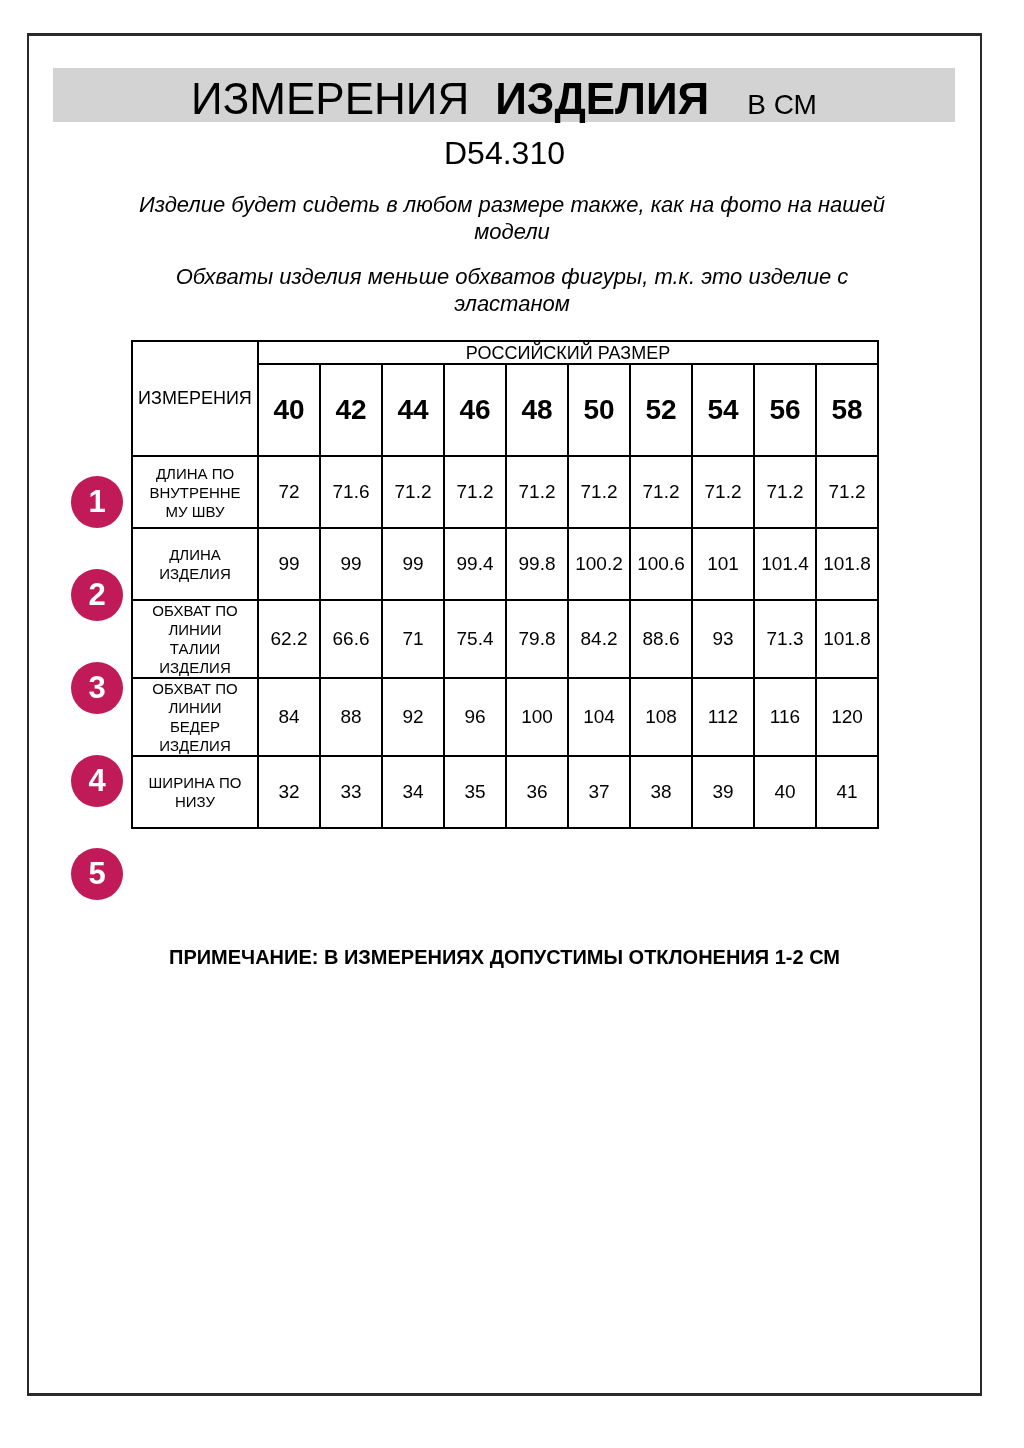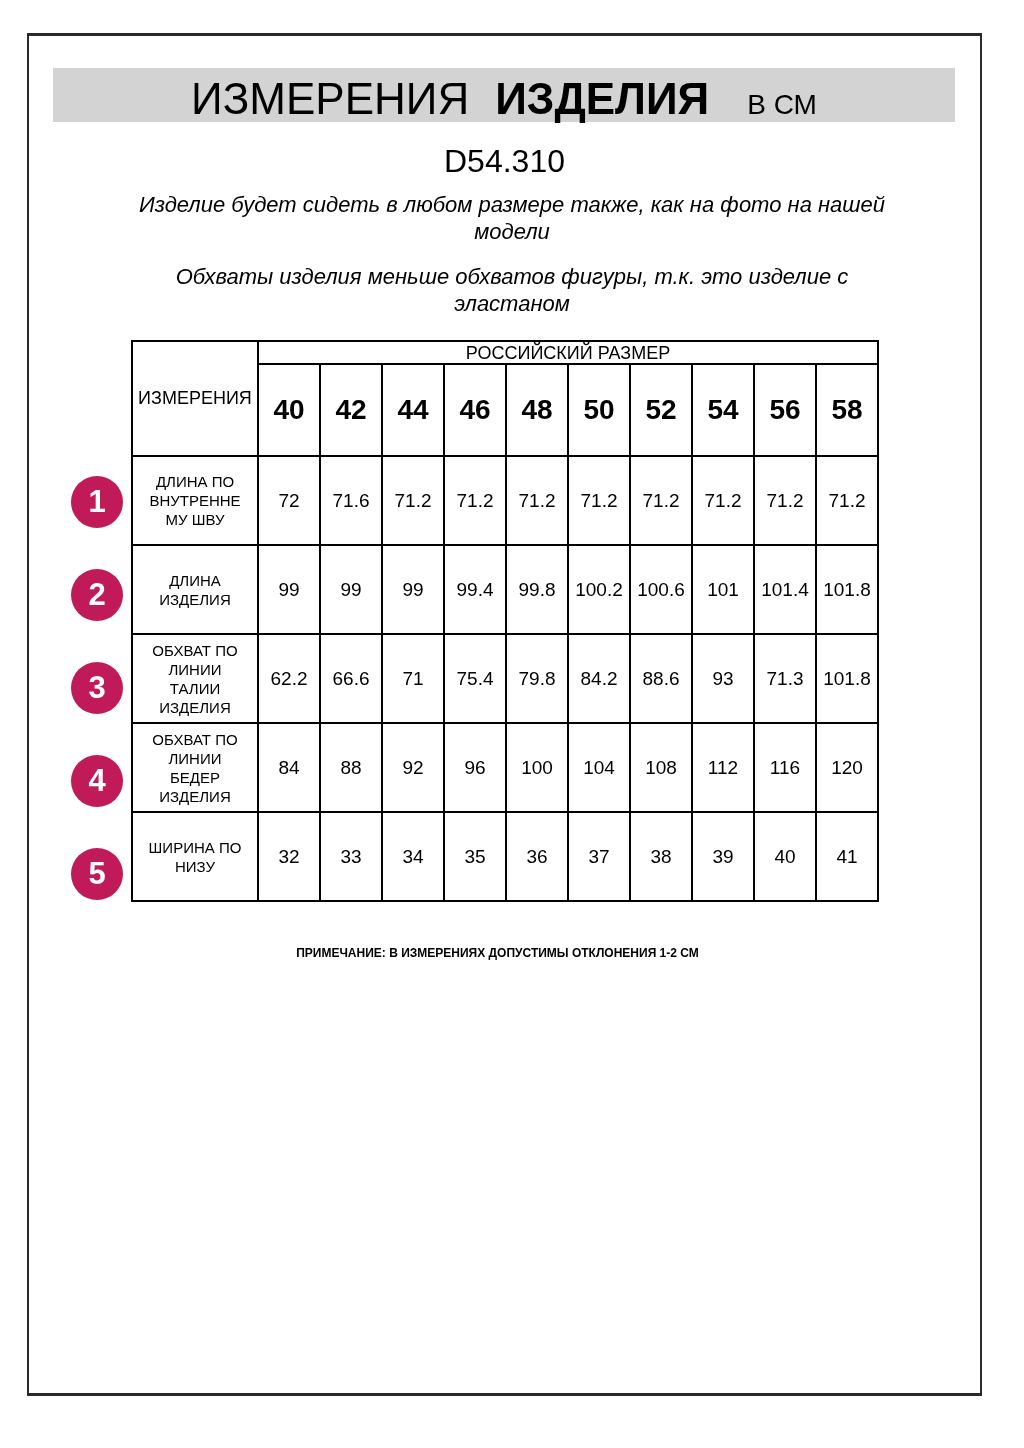--- a/index.html
+++ b/index.html
@@ -23,57 +23,57 @@
   .band{
     position:absolute;left:53px;top:68px;width:902px;height:54px;
     background:var(--band);
     display:flex;align-items:baseline;justify-content:center;
   }
   .band-inner{display:flex;align-items:baseline;margin-top:9px;}
   .title-main{font-size:44px;line-height:44px;font-weight:400;letter-spacing:0px;}
   .title-bold{font-size:44px;line-height:44px;font-weight:700;margin-left:26px;}
   .title-unit{font-size:28px;line-height:28px;font-weight:400;margin-left:38px;}
   .article{
-    position:absolute;left:27px;top:143px;width:955px;
+    position:absolute;left:27px;top:135px;width:955px;
     text-align:center;font-size:32px;font-weight:400;
   }
   .para{
     position:absolute;left:102px;width:820px;text-align:center;
     font-size:22px;line-height:27px;white-space:pre-line;font-style:italic;
   }
   .para1{top:191px;}
   .para2{top:263px;}
   .size-table{
     position:absolute;left:131px;top:340px;
     border-collapse:collapse;table-layout:fixed;
   }
   .size-table th,.size-table td{
     border:2px solid var(--tborder);
     text-align:center;vertical-align:middle;padding:0;
     background:#fff;
   }
   .group-row{height:23px;}
   .size-row{height:92px;}
-  .size-table tbody tr{height:89px;}
+  .size-table tbody tr{height:72px;}
   .corner{font-size:18px;font-weight:400;}
   .group-hdr{font-size:18px;font-weight:400;line-height:1;border-radius:9px;}
   .size-hdr{font-size:28px;font-weight:700;}
   .rowlabel{font-size:15px;line-height:19px;white-space:pre-line;}
   .val{font-size:19px;}
   .circles{position:absolute;left:71px;top:455px;width:52px;}
   .circle-slot{height:93px;display:flex;align-items:center;justify-content:center;}
   .dot{
     width:52px;height:52px;border-radius:50%;
     background:var(--accent);color:#fff;
     display:flex;align-items:center;justify-content:center;
     font-size:31px;font-weight:700;
   }
   .footnote{
-    position:absolute;left:20px;top:946px;width:955px;
-    text-align:center;font-size:12px;font-weight:700;
+    position:absolute;left:27px;top:946px;width:955px;
+    text-align:center;font-size:20px;font-weight:700;
   }
 </style>
 </head>
 <body>
 
 <div class="page-border"></div>
 
 <div class="band">
   <div class="band-inner">
     <span class="title-main">ИЗМЕРЕНИЯ</span>

